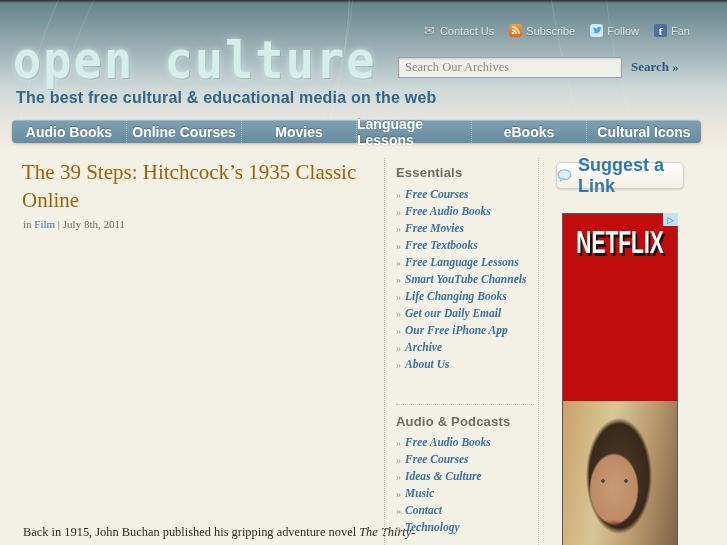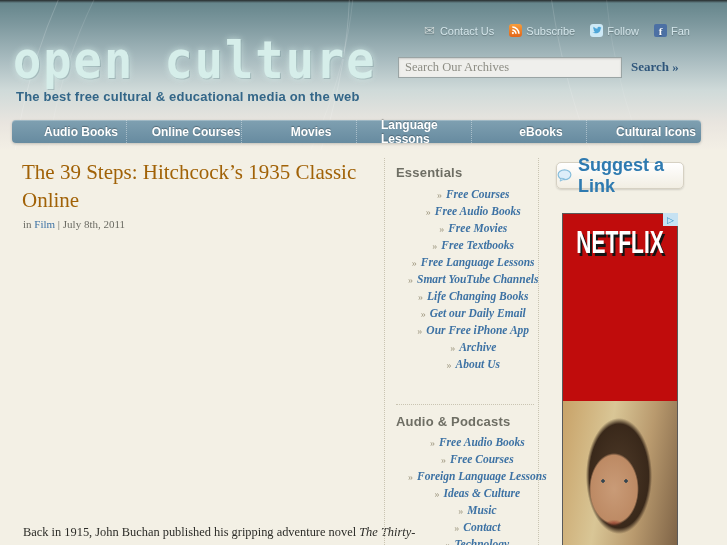--- a/index.html
+++ b/index.html
@@ -21,21 +21,21 @@
 
   .logo {
     position:absolute; left:13px; top:30px;
     font-family:"DejaVu Sans Mono", monospace; font-weight:bold;
     font-size:47px; letter-spacing:2px; color:#d6eeea;
     text-shadow:0 0 7px rgba(220,245,240,.65), 1px 1px 0 rgba(90,120,125,.4);
     transform:scaleY(1.08); transform-origin:top left; white-space:nowrap;
   }
   .tagline {
     position:absolute; left:16px; top:89px;
-    font-size:13px; font-weight:bold; color:#336688; letter-spacing:.2px;
+    font-size:16px; font-weight:bold; color:#336688; letter-spacing:.2px;
   }
 
   
   .toplinks { position:absolute; top:24px; right:37px; display:flex; gap:15px; align-items:center; }
   .toplink { display:flex; align-items:center; gap:4px; font-size:11px; color:#d3e5ea; cursor:pointer; text-shadow:0 1px 1px rgba(0,0,0,.25); }
   .ticon { width:13px; height:13px; display:inline-flex; align-items:center; justify-content:center; flex:0 0 auto; }
   .icon-env { color:#ccd6d6; font-size:13px; line-height:13px; }
   .icon-rss { background:linear-gradient(180deg,#f89d3a,#e2661a); border-radius:3px; }
   .icon-tw  { background:#cde9f6; border-radius:3px; }
   .icon-fb  { background:#4c70a4; border-radius:2px; color:#fff; font-family:"Liberation Serif",serif; font-weight:bold; font-size:11px; }
@@ -53,23 +53,22 @@
   }
 
   
   .nav {
     position:absolute; left:12px; top:120px; width:689px; height:23px;
     background:linear-gradient(180deg,#7fa0b1,#678ba0);
     border-radius:4px; display:flex; box-shadow:0 1px 3px rgba(0,0,0,.2), inset 0 1px 0 rgba(255,255,255,.25);
   }
   .nav-item {
     flex:1; display:flex; align-items:center; justify-content:center;
-    color:#fff; font-size:12px; font-weight:bold; cursor:pointer;
+    color:#fff; font-size:14px; font-weight:bold; cursor:pointer;
     text-shadow:0 -1px 1px rgba(0,0,0,.3);
-    padding-left:24px;
   }
   .nav-item + .nav-item { border-left:1px dotted rgba(255,255,255,.4); }
 
   
   .article-title {
     position:absolute; left:22px; top:158px; width:350px;
     font-family:"Liberation Serif", serif; font-size:21px; line-height:28px; color:#a16207; font-weight:normal;
   }
   .article-meta {
     position:absolute; left:23px; top:218px;
@@ -82,21 +81,21 @@
   }
   .article-body .it { font-style:italic; }
 
   
   .vdots { position:absolute; top:158px; bottom:0; width:0; border-left:1px dotted #c9c4b2; }
   .vdots.left { left:384px; } .vdots.right { left:538px; }
   .sidebar { position:absolute; left:396px; top:158px; width:138px; }
   .sb-head { font-size:13px; font-weight:bold; color:#6e6e64; letter-spacing:.2px; }
   .sb-head.h1 { position:absolute; top:7px; left:0; }
   .sb-head.h2 { position:absolute; top:256px; left:0; }
-  .sb-list { position:absolute; left:12px; list-style:none;text-align:center; }
+  .sb-list { position:absolute; left:0; list-style:none; }
   .sb-list.l1 { top:30px; }
   .sb-list.l2 { top:278px; }
   .sb-list li { height:17px; font-family:"Liberation Serif", serif; font-size:11.5px; white-space:nowrap; }
   .sb-list li a { color:#3d72a4; font-style:italic; font-weight:bold; text-decoration:none; cursor:pointer; }
   .sb-list li .bullet { color:#a39c86; font-style:normal; font-size:10px; margin-right:4px; }
   .sb-sep { position:absolute; left:396px; top:404px; width:138px; border-top:1px dotted #c9c4b2; }
 
   
   .suggest-btn {
     position:absolute; left:556px; top:162px; width:128px; height:27px;
@@ -219,21 +218,20 @@
       <li><span class="bullet">»</span><a>Get our Daily Email</a></li>
       <li><span class="bullet">»</span><a>Our Free iPhone App</a></li>
       <li><span class="bullet">»</span><a>Archive</a></li>
       <li><span class="bullet">»</span><a>About Us</a></li>
     </ul>
 
     <div class="sb-head h2">Audio &amp; Podcasts</div>
     <ul class="sb-list l2">
       <li><span class="bullet">»</span><a>Free Audio Books</a></li>
       <li><span class="bullet">»</span><a>Free Courses</a></li>
-      <li><span class="bullet">»</span><a>Foreign Language Lessons</a></li>
       <li><span class="bullet">»</span><a>Ideas &amp; Culture</a></li>
       <li><span class="bullet">»</span><a>Music</a></li>
       <li><span class="bullet">»</span><a>Contact</a></li>
       <li><span class="bullet">»</span><a>Technology</a></li>
     </ul>
   </div>
 
   <div class="suggest-btn">
     <span>
       <svg width="15" height="13" viewBox="0 0 20 17">

